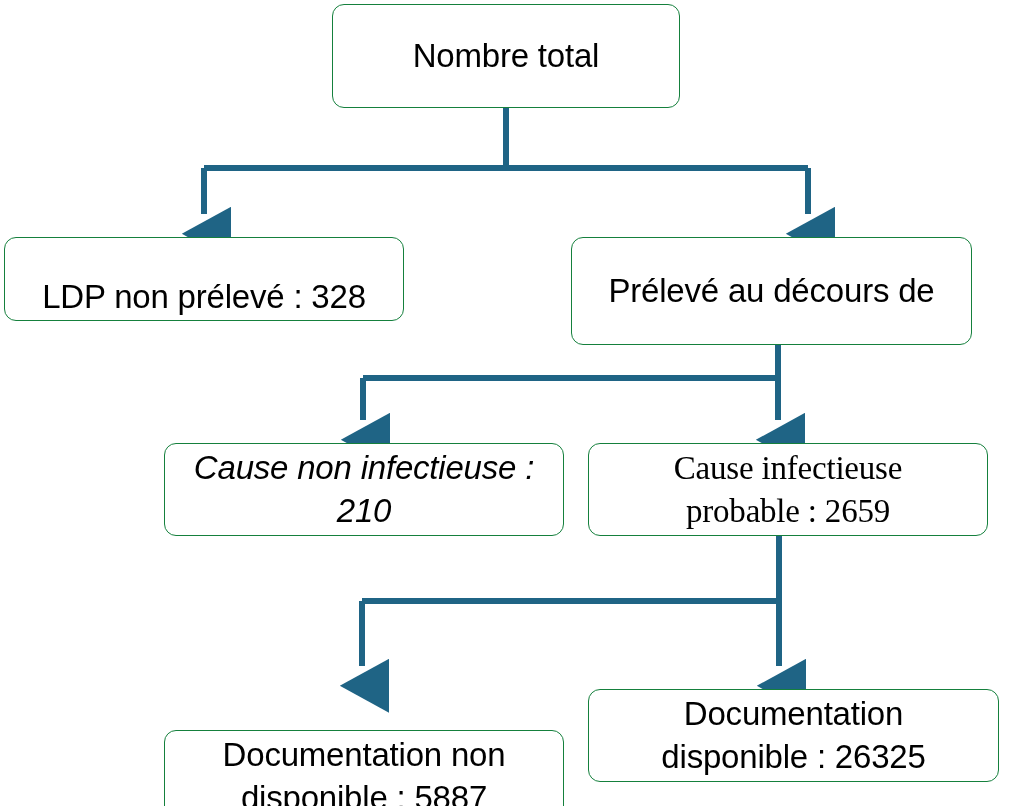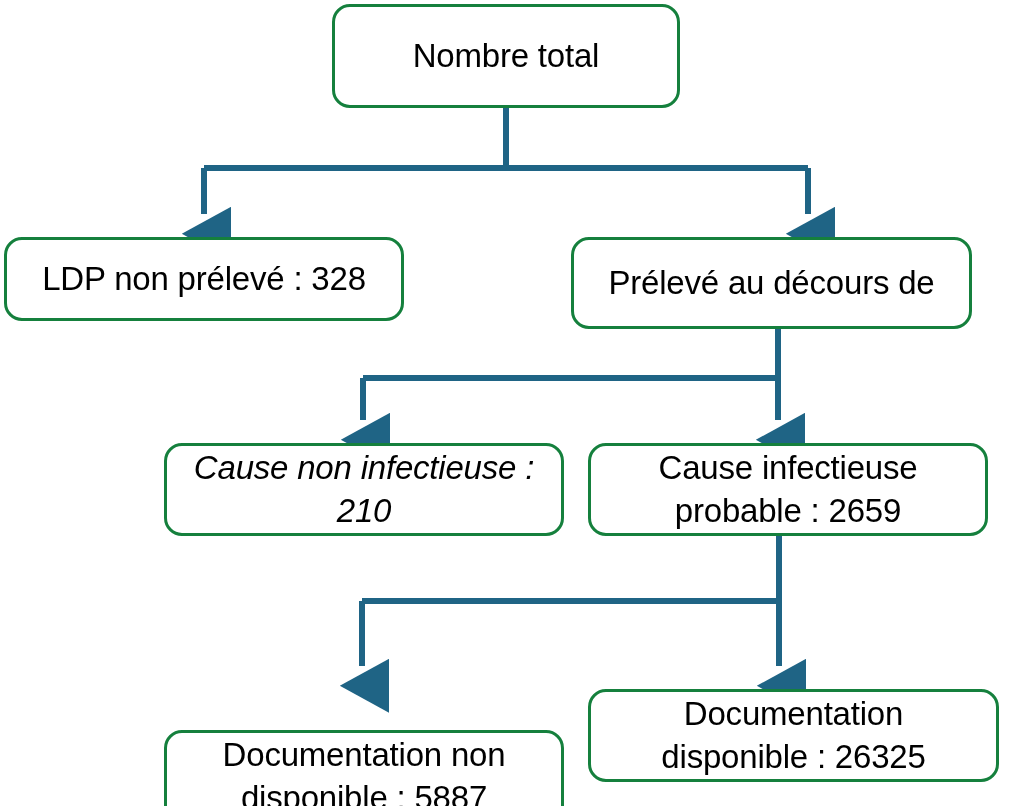--- a/index.html
+++ b/index.html
@@ -19,45 +19,45 @@
     position: absolute;
     left: 0;
     top: 0;
     width: 1027px;
     height: 806px;
     pointer-events: none;
   }
   .node {
     position: absolute;
     box-sizing: border-box;
-    border: 3px solid #15803d;
-    border-radius: 18px;
+    border: 1px solid #15803d;
+    border-radius: 12px;
     background: #ffffff;
     display: flex;
     align-items: center;
     justify-content: center;
     text-align: center;
     color: #000000;
     font-size: 33px;
     line-height: 1.28;
     letter-spacing: -0.2px;
     padding: 2px 14px;
     z-index: 2;
   }
   .node span {
     display: block;
     width: 100%;
   }
 
   
   #node-total      { left: 332px;  top: 4px;   width: 348px; height: 104px; }
-  #node-nonpreleve { left: 4px;    top: 237px; width: 400px; height: 84px;  }
-  #node-preleve    { left: 571px;  top: 237px; width: 401px; height: 92px;  }
+  #node-nonpreleve { left: 4px;    top: 237px; width: 400px; height: 84px; align-items: flex-end;  }
+  #node-preleve    { left: 571px;  top: 237px; width: 401px; height: 108px;  }
   #node-noninf     { left: 164px;  top: 443px; width: 400px; height: 93px; font-style: italic;  }
-  #node-inf        { left: 588px;  top: 443px; width: 400px; height: 93px;  }
+  #node-inf        { left: 588px;  top: 443px; width: 400px; height: 93px; font-family: Liberation Serif, serif;  }
   #node-docnon     { left: 164px;  top: 689px; width: 400px; height: 93px; margin-top: 41px;  }
   #node-docoui     { left: 588px;  top: 689px; width: 411px; height: 93px;  }
 </style>
 </head>
 <body>
 
 <div id="canvas">
 
   <svg id="connectors" viewBox="0 0 1027 806" width="1027" height="806" xmlns="http://www.w3.org/2000/svg">
     <defs>

